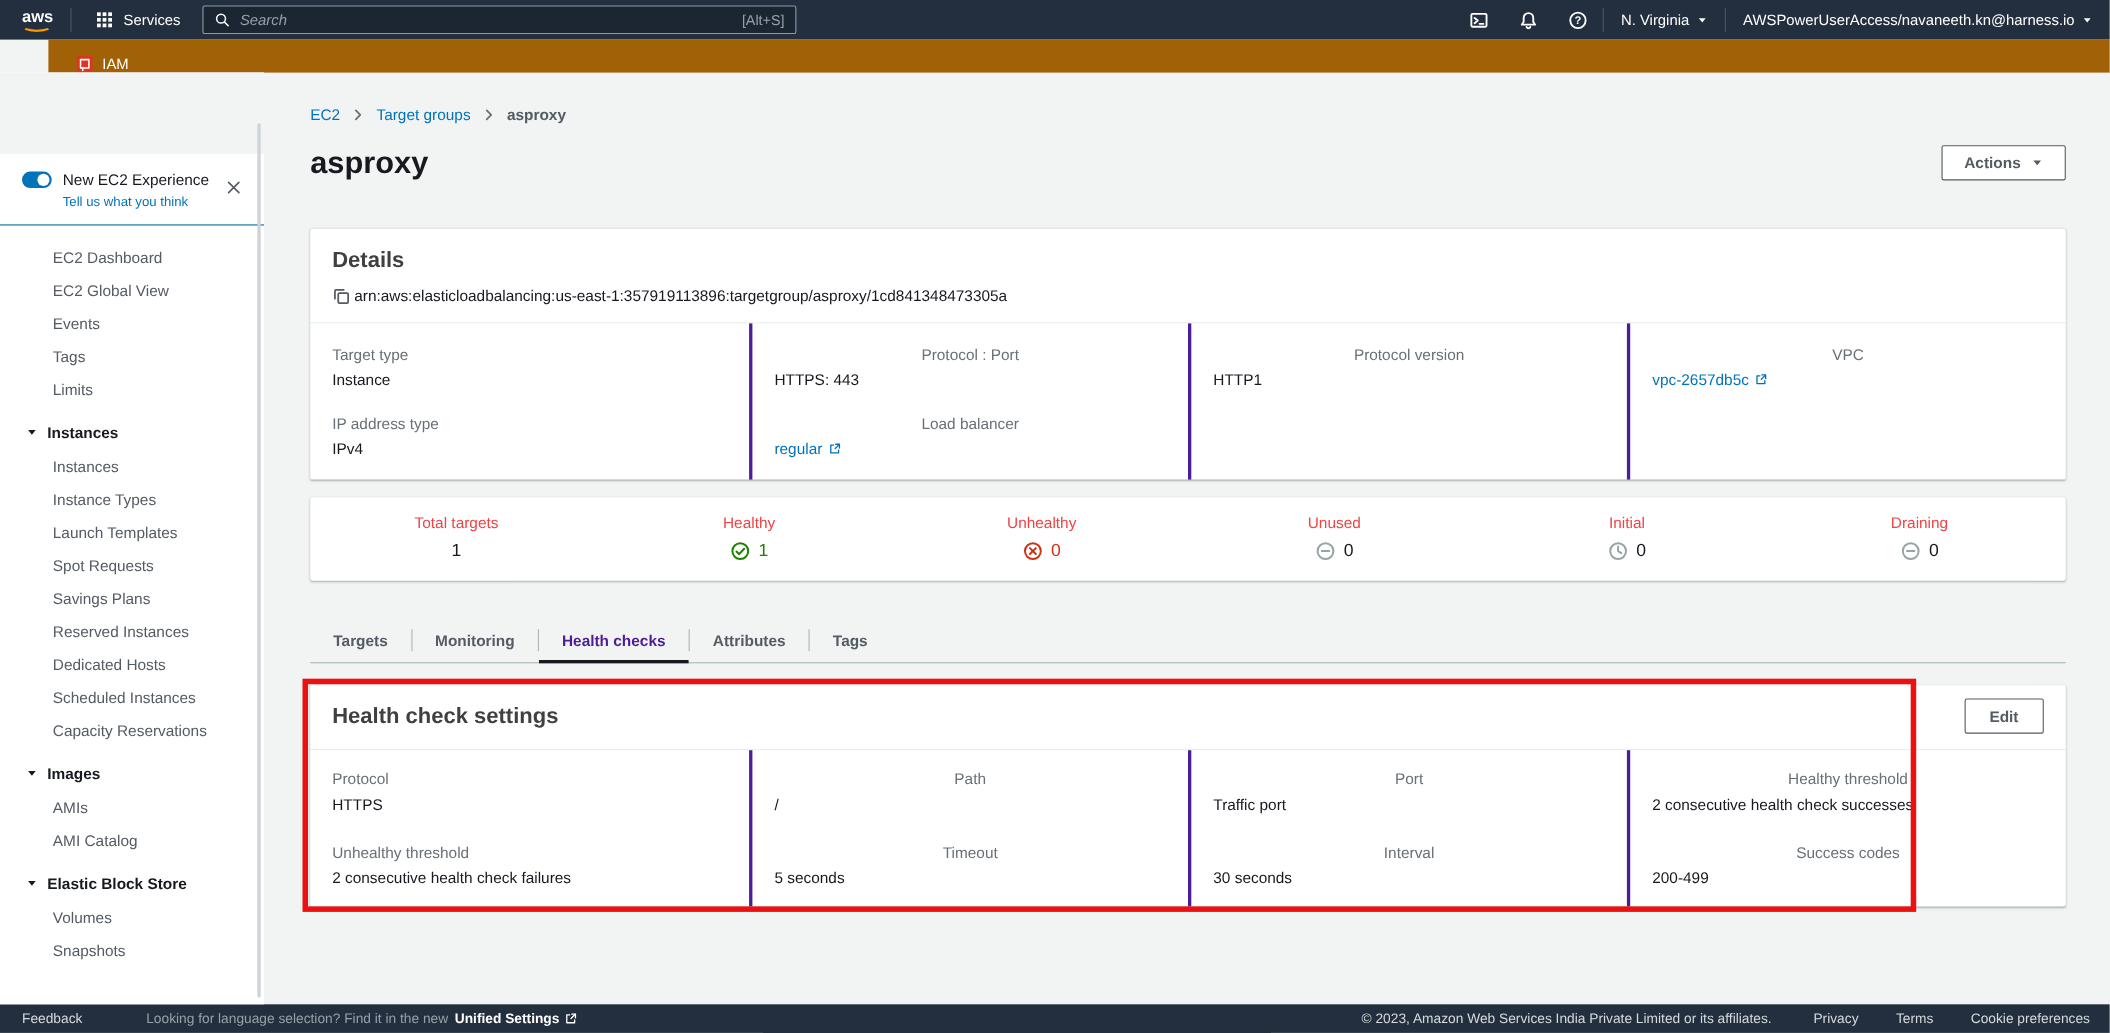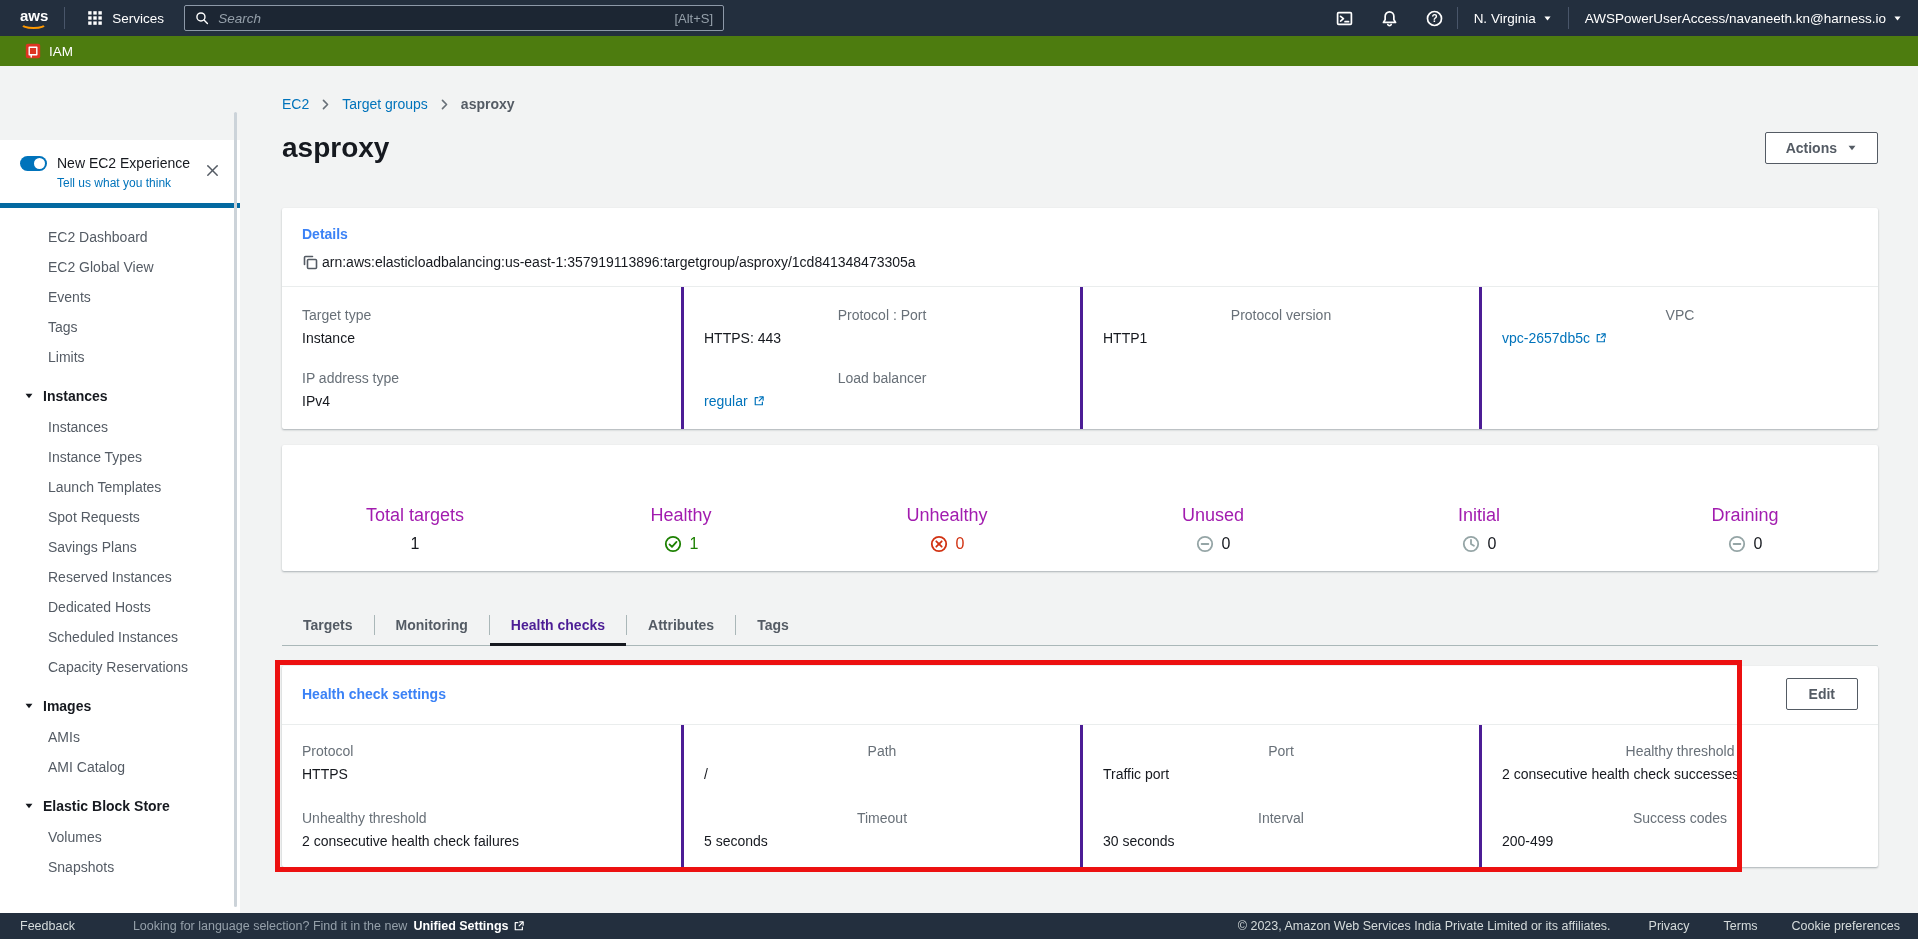--- a/index.html
+++ b/index.html
@@ -21,32 +21,32 @@
     font-size:13.5px; margin-left:14px; height:36px; padding:0 8px; cursor:pointer; }
   .searchbox { width:540px; height:26px; margin-left:12px; background:#1c2633; border:1px solid #8d99a8;
     border-radius:2px; display:flex; align-items:center; gap:9px; padding:0 10px; cursor:text; }
   .searchbox .ph { flex:1; font-style:italic; color:#95a0aa; font-size:13.5px; }
   .searchbox .sc { color:#95a0aa; font-size:13px; }
   .tn-right { margin-left:auto; display:flex; align-items:center; height:36px; }
   .tn-icon-btn { background:none; border:none; padding:0 14px; height:36px; display:flex; align-items:center; cursor:pointer; }
   .tn-text-btn { background:none; border:none; color:#fff; font-size:13.5px; display:flex; align-items:center;
     gap:7px; padding:0 16px; height:36px; cursor:pointer; white-space:nowrap; }
 
-  .iam-bar { height:30px; background:#4d7c0f; display:flex; align-items:center; gap:8px; padding-left:25px;
-    color:#fff; font-size:13.5px; }
+  .iam-bar { height:30px; background:#a16207; display:flex; align-items:flex-end; gap:8px; padding-left:25px;
+    color:#fff; font-size:13.5px;margin-left:44px; }
 
   
   .shell { display:flex; height:847px; }
 
   
   .sidebar { width:240px; background:#fff; position:relative; flex-shrink:0; }
   .sidebar::after { content:""; position:absolute; right:3px; top:46px; bottom:6px; width:3px;
     background:#ccd3d9; border-radius:2px; }
   .side-gray { height:74px; background:#f2f3f3; }
-  .exp { position:relative; padding:15px 20px 12px 20px; border-bottom:5px solid #0369a1; }
+  .exp { position:relative; padding:15px 20px 12px 20px; border-bottom:1px solid #0369a1; }
   .exp-row { display:flex; align-items:center; gap:10px; }
   .toggle { width:27px; height:15px; border-radius:8px; background:#0073bb; position:relative; flex-shrink:0; cursor:pointer; }
   .toggle::after { content:""; position:absolute; right:2px; top:2px; width:11px; height:11px; border-radius:50%; background:#fff; }
   .exp-label { font-size:14px; color:#16191f; }
   .exp-link { font-size:12px; color:#0073bb; margin:5px 0 0 37px; display:inline-block; cursor:pointer; }
   .exp-close { position:absolute; right:14px; top:22px; background:none; border:none; cursor:pointer; }
   .nav { padding-top:14px; }
   .nav-item { height:30px; line-height:30px; padding-left:48px; font-size:14px; color:#545b64; cursor:pointer; }
   .nav-section { display:flex; align-items:center; gap:9px; padding:16px 0 8px 24px; font-size:14px;
     font-weight:bold; color:#16191f; cursor:pointer; }
@@ -58,34 +58,34 @@
   .crumb-cur { color:#545b64; font-weight:bold; }
   .title-row { margin-top:20px; display:flex; align-items:flex-start; }
   h1 { margin:0; font-size:28px; font-weight:600; color:#16191f; }
   .btn { background:#fff; border:1px solid #545b64; border-radius:2px; color:#545b64; font-weight:bold;
     font-size:14px; padding:7px 20px; display:flex; align-items:center; gap:10px; cursor:pointer; }
   .actions-btn { margin-left:auto; }
 
   .card { background:#fff; border-radius:2px; box-shadow:0 1px 2px 0 rgba(0,28,36,.3); }
   .details-card { margin-top:44px; }
   .card-head { padding:18px 20px 16px; }
-  .card-title { font-size:14px; font-weight:bold; color:#3b82f6; }
+  .card-title { font-size:20px; font-weight:bold; color:#404040; }
   .arn-row { margin-top:12px; display:flex; align-items:center; gap:4px; font-size:14px; color:#16191f; }
   .copy-btn { background:none; border:none; padding:0; cursor:pointer; display:flex; }
   .grid4 { display:grid; grid-template-columns:repeat(4,1fr); border-top:1px solid #eaeded; }
   .gcol { padding:20px; }
   .gcol + .gcol { border-left:3px solid #4c1d95;text-align:center; }
   .field + .field { margin-top:24px; }
   .flabel { font-size:14px; color:#687078; margin-bottom:7px; }
   .fvalue { font-size:14px; color:#16191f; display:flex; align-items:center; gap:5px; }
   .fvalue.link { color:#0073bb; cursor:pointer; }
 
   .stats-card { margin-top:16px; display:grid; grid-template-columns:repeat(6,1fr); padding:15px 0 18px; }
   .stat { text-align:center; }
-  .stat-label { font-size:18px; color:#a21caf;margin-top:45px; }
+  .stat-label { font-size:14px; color:#ef4444; }
   .stat-value { margin-top:9px; display:flex; justify-content:center; align-items:center; gap:8px; font-size:16px; }
 
   .tabs { margin-top:34px; display:flex; border-bottom:1px solid #aab7b8; }
   .tab { position:relative; padding:12px 21px; font-size:14px; font-weight:bold; color:#545b64; cursor:pointer; }
   .tab.active { color:#4c1d95; }
   .tab.active::after { content:""; position:absolute; left:0; right:0; bottom:-1px; height:3px; background:#16191f; }
   .tab-sep { width:1px; background:#aab7b8; margin:10px 0; }
 
   .health-card { margin-top:20px; position:relative; }
   .hhead { display:flex; align-items:center; padding:12px 20px 14px; }

